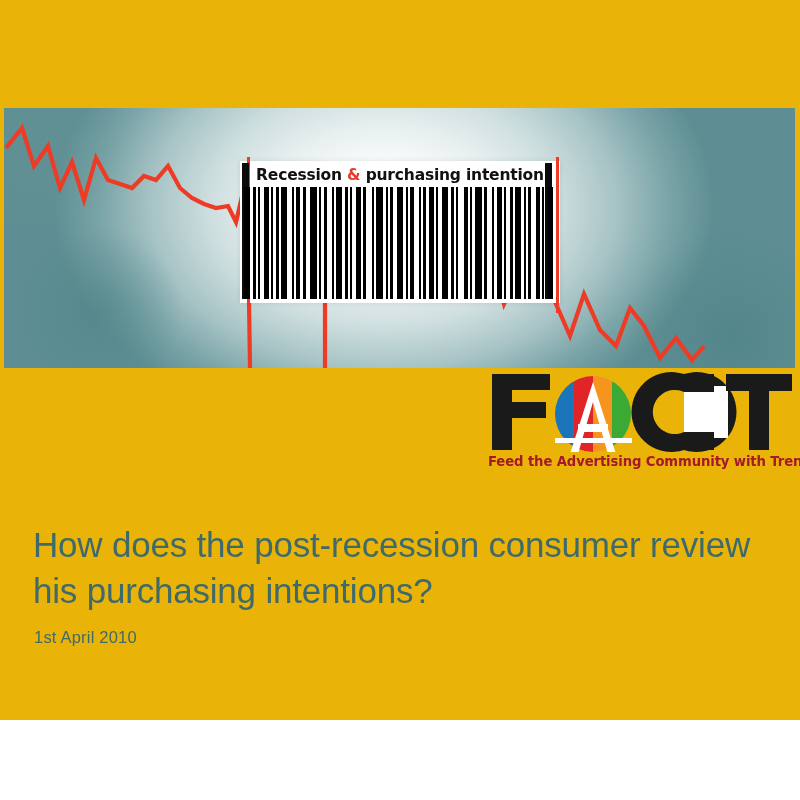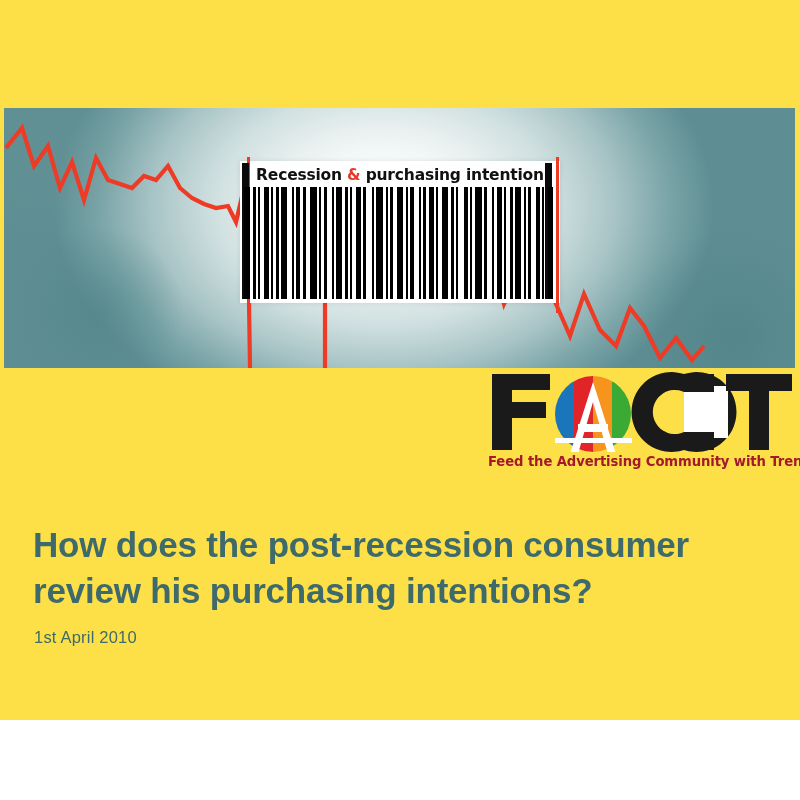--- a/index.html
+++ b/index.html
@@ -13,21 +13,21 @@
     font-family: "Liberation Sans", sans-serif;
     overflow: hidden;
     position: relative;
   }
 
   #slide {
     position: absolute;
     left: 0; top: 0;
     width: 800px;
     height: 720px;
-    background: #fde047;
+    background: #eab308;
   }
 
   
   .banner {
     position: absolute;
     left: 4px;
     top: 108px;
     width: 791px;
     height: 260px;
     overflow: hidden;
@@ -142,21 +142,21 @@
   
   .title {
     position: absolute;
     left: 33px;
     top: 522px;
     width: 730px;
     font-size: 35px;
     line-height: 46px;
     color: #3e6a6b;
     font-family: "Liberation Sans", sans-serif;
-    font-weight: bold;
+    font-weight: normal;
     letter-spacing: -0.2px;
   }
   .subtitle {
     position: absolute;
     left: 34px;
     top: 628px;
     font-size: 16.5px;
     color: #3e6a6b;
     font-family: "Liberation Sans", sans-serif;
     letter-spacing: 0.2px;

